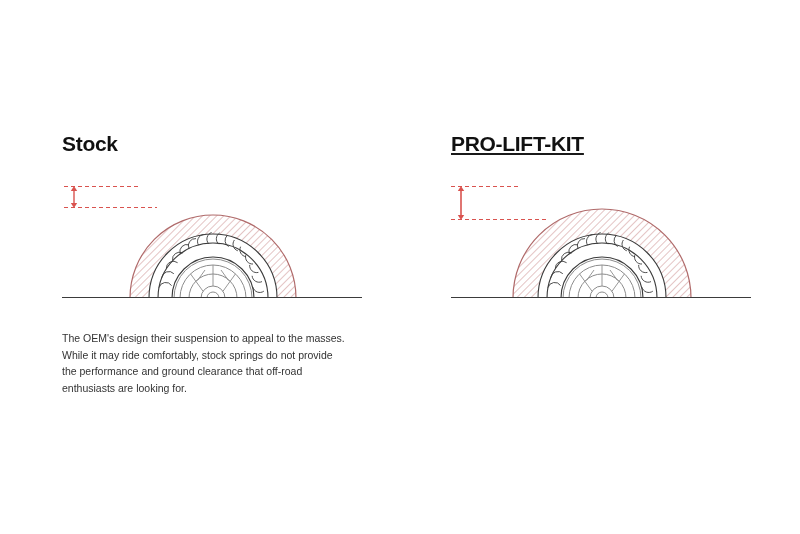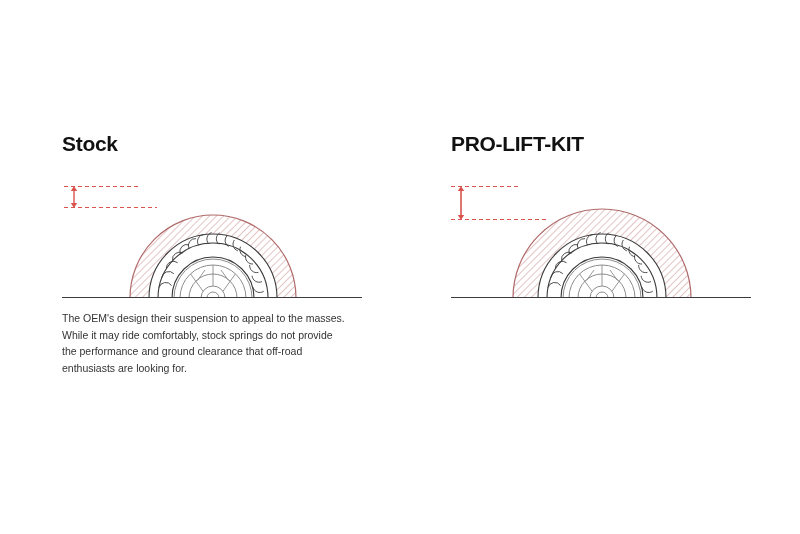--- a/index.html
+++ b/index.html
@@ -21,21 +21,21 @@
     top: 0;
     width: 685px;
     height: 534px;
   }
   .panel {
     position: absolute;
     top: 130px;
     width: 300px;
   }
   .panel-left { left: 62px; }
-  .panel-right { left: 451px; }
+  .panel-right { left: 451px; text-decoration: underline; }
 
   .panel-title {
     font-size: 21px;
     font-weight: bold;
     letter-spacing: -0.3px;
     color: #111111;
     margin: 0;
     line-height: 28px;
   }
 
@@ -43,21 +43,21 @@
     position: relative;
     width: 300px;
     height: 112px;
     margin-top: 28px;
   }
   .figure svg {
     display: block;
   }
 
   .panel-body {
-    margin-top: 12px;
+    margin-top: 32px;
     font-size: 10.5px;
     line-height: 16.5px;
     color: #333333;
     width: 288px;
   }
   .panel-body p { margin: 0; }
 </style>
 </head>
 <body>
 

